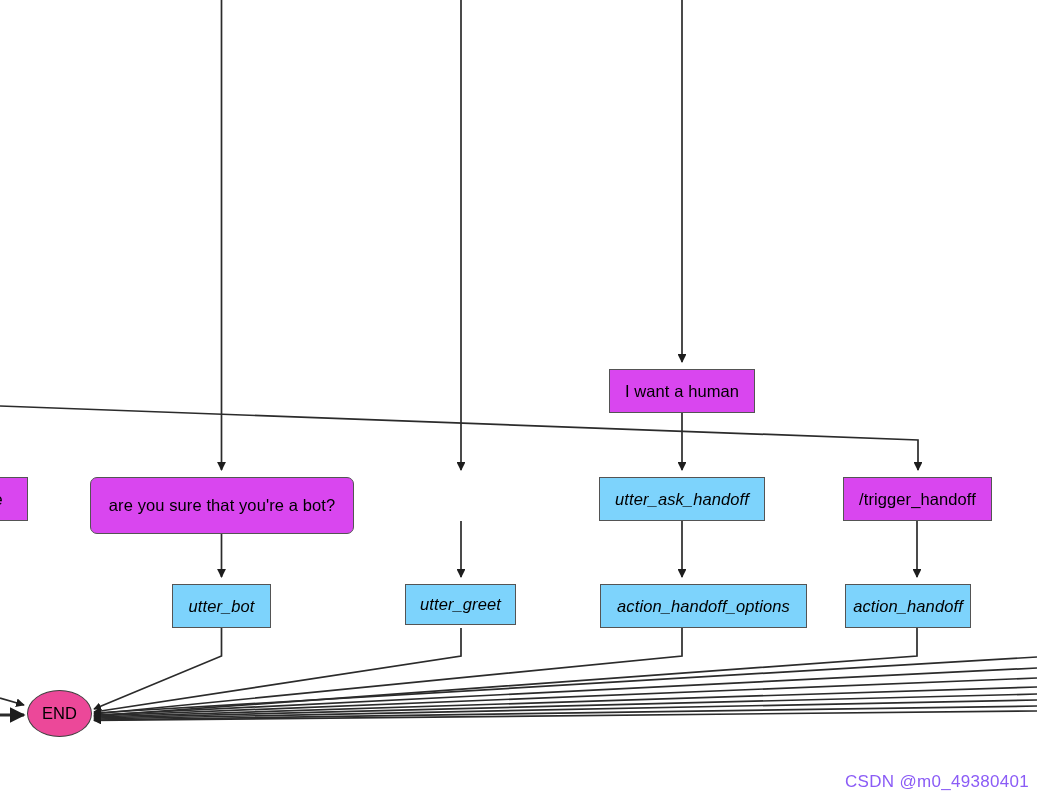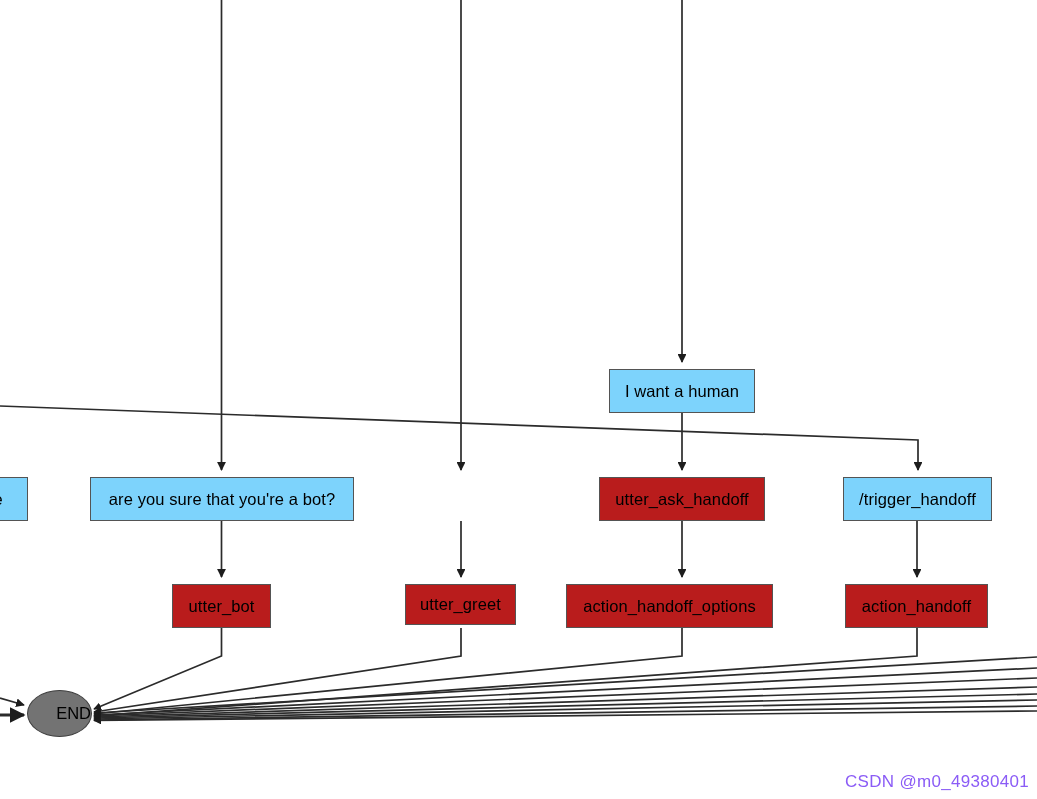--- a/index.html
+++ b/index.html
@@ -32,34 +32,35 @@
     align-items: center;
     justify-content: center;
     font-family: "Liberation Sans", sans-serif;
     font-size: 16.5px;
     color: #000000;
     line-height: 1;
     white-space: nowrap;
     letter-spacing: 0.1px;
   }
   .node-box.intent {
-    background: #7dd3fc;
+    background: #d946ef;
   }
   .node-box.action {
-    background: #b91c1c;
+    background: #7dd3fc;
+    font-style: italic;
   }
   .node-ellipse {
     position: absolute;
     box-sizing: border-box;
     border: 1.6px solid #3f3f3f;
     border-radius: 50%;
-    background: #737373;
+    background: #ec4899;
     display: flex;
     align-items: center;
-    justify-content: flex-end;
+    justify-content: center;
     font-family: "Liberation Sans", sans-serif;
     font-size: 16.5px;
     color: #000000;
     line-height: 1;
   }
   .watermark {
     position: absolute;
     font-family: "Liberation Sans", sans-serif;
     font-size: 17px;
     color: #8b5cf6;
@@ -113,21 +114,21 @@
 
       <path d="M 0 698 L 24 705" marker-end="url(#arrow)"></path>
       <path d="M 0 715 L 24 715" stroke-width="3" marker-end="url(#arrow)"></path>
     </g>
   </svg>
 
   <div class="node-box intent" style="left:-40px; top:477px; width:68px; height:44px;">
     <span>ce</span>
   </div>
 
-  <div class="node-box intent" style="left:90px; top:477px; width:264px; height:44px;">
+  <div class="node-box intent" style="left:90px; top:477px; width:264px; height:57px;border-radius:7px;">
     <span>are you sure that you're a bot?</span>
   </div>
 
 
   <div class="node-box intent" style="left:609px; top:369px; width:146px; height:44px;">
     <span>I want a human</span>
   </div>
 
   <div class="node-box action" style="left:599px; top:477px; width:166px; height:44px;">
     <span>utter_ask_handoff</span>
@@ -138,25 +139,25 @@
   </div>
 
   <div class="node-box intent" style="left:843px; top:477px; width:149px; height:44px;">
     <span>/trigger_handoff</span>
   </div>
 
   <div class="node-box action" style="left:405px; top:584px; width:111px; height:41px;">
     <span>utter_greet</span>
   </div>
 
-  <div class="node-box action" style="left:566px; top:584px; width:207px; height:44px;">
+  <div class="node-box action" style="left:600px; top:584px; width:207px; height:44px;">
     <span>action_handoff_options</span>
   </div>
 
-  <div class="node-box action" style="left:845px; top:584px; width:143px; height:44px;">
+  <div class="node-box action" style="left:845px; top:584px; width:126px; height:44px;">
     <span>action_handoff</span>
   </div>
 
   <div class="node-ellipse" style="left:27px; top:690px; width:65px; height:47px;">
     <span>END</span>
   </div>
 
   <div class="watermark" style="left:845px; top:772px;">CSDN @m0_49380401</div>
 
 </div>

